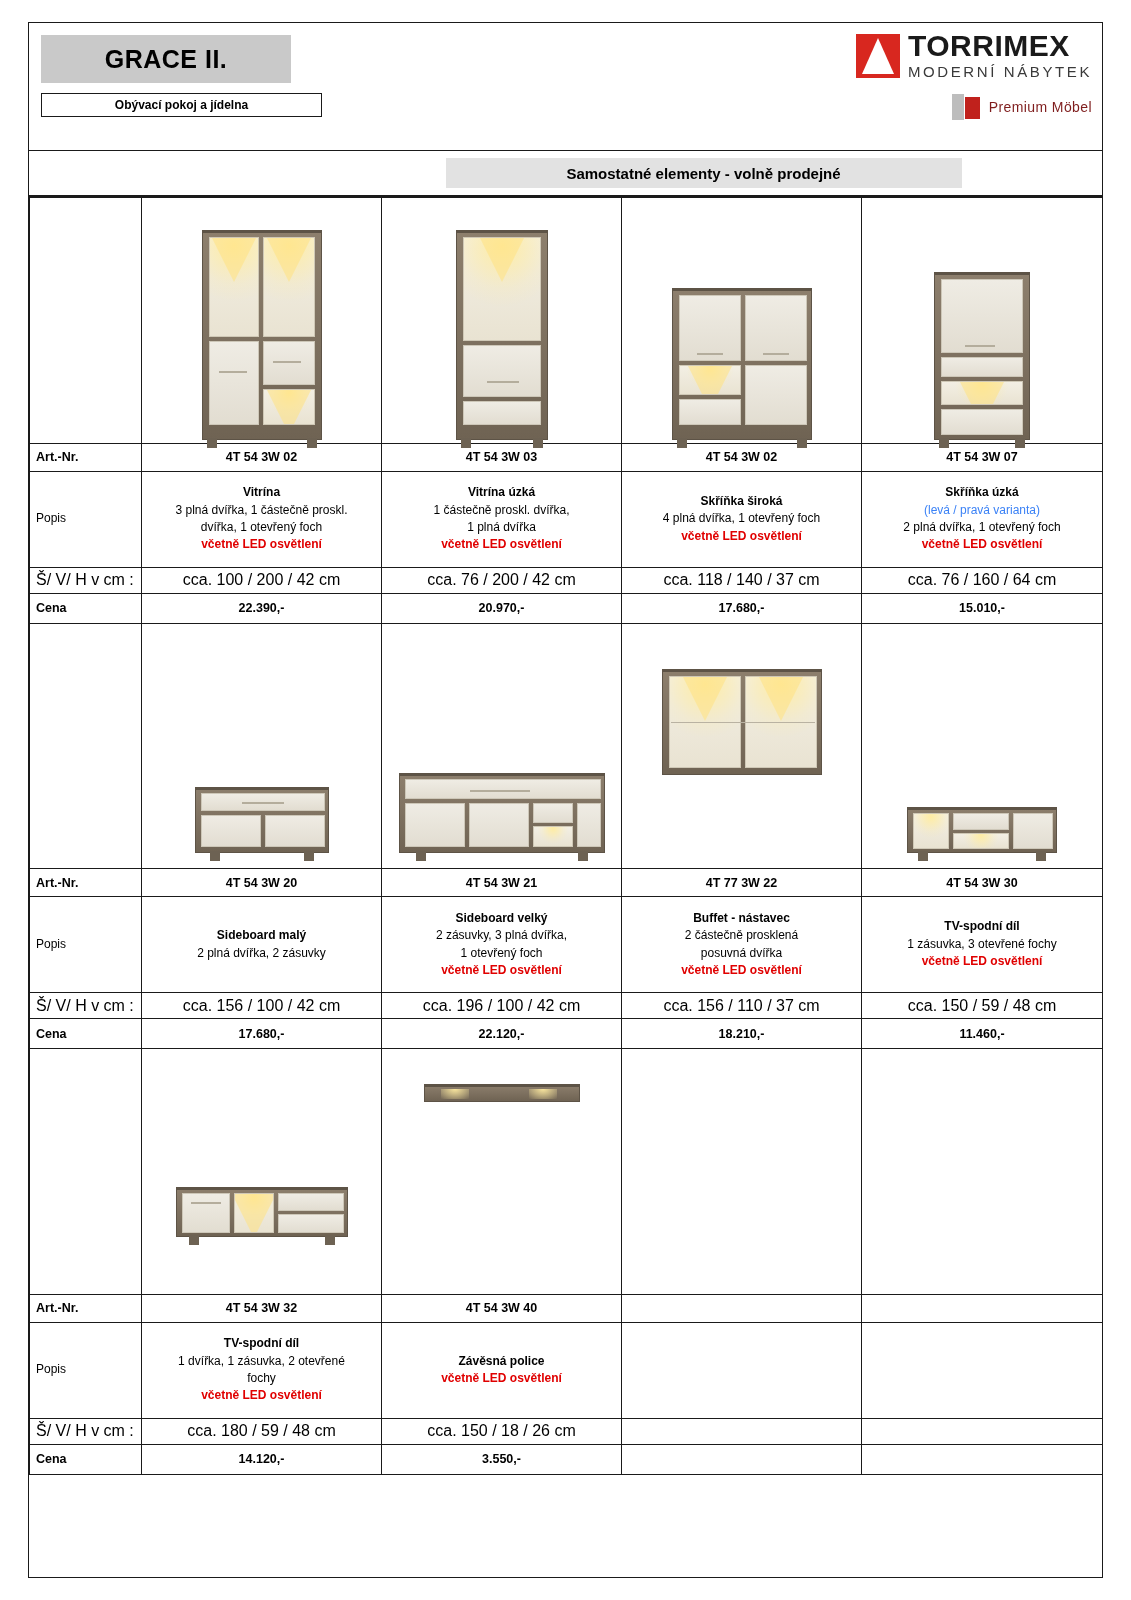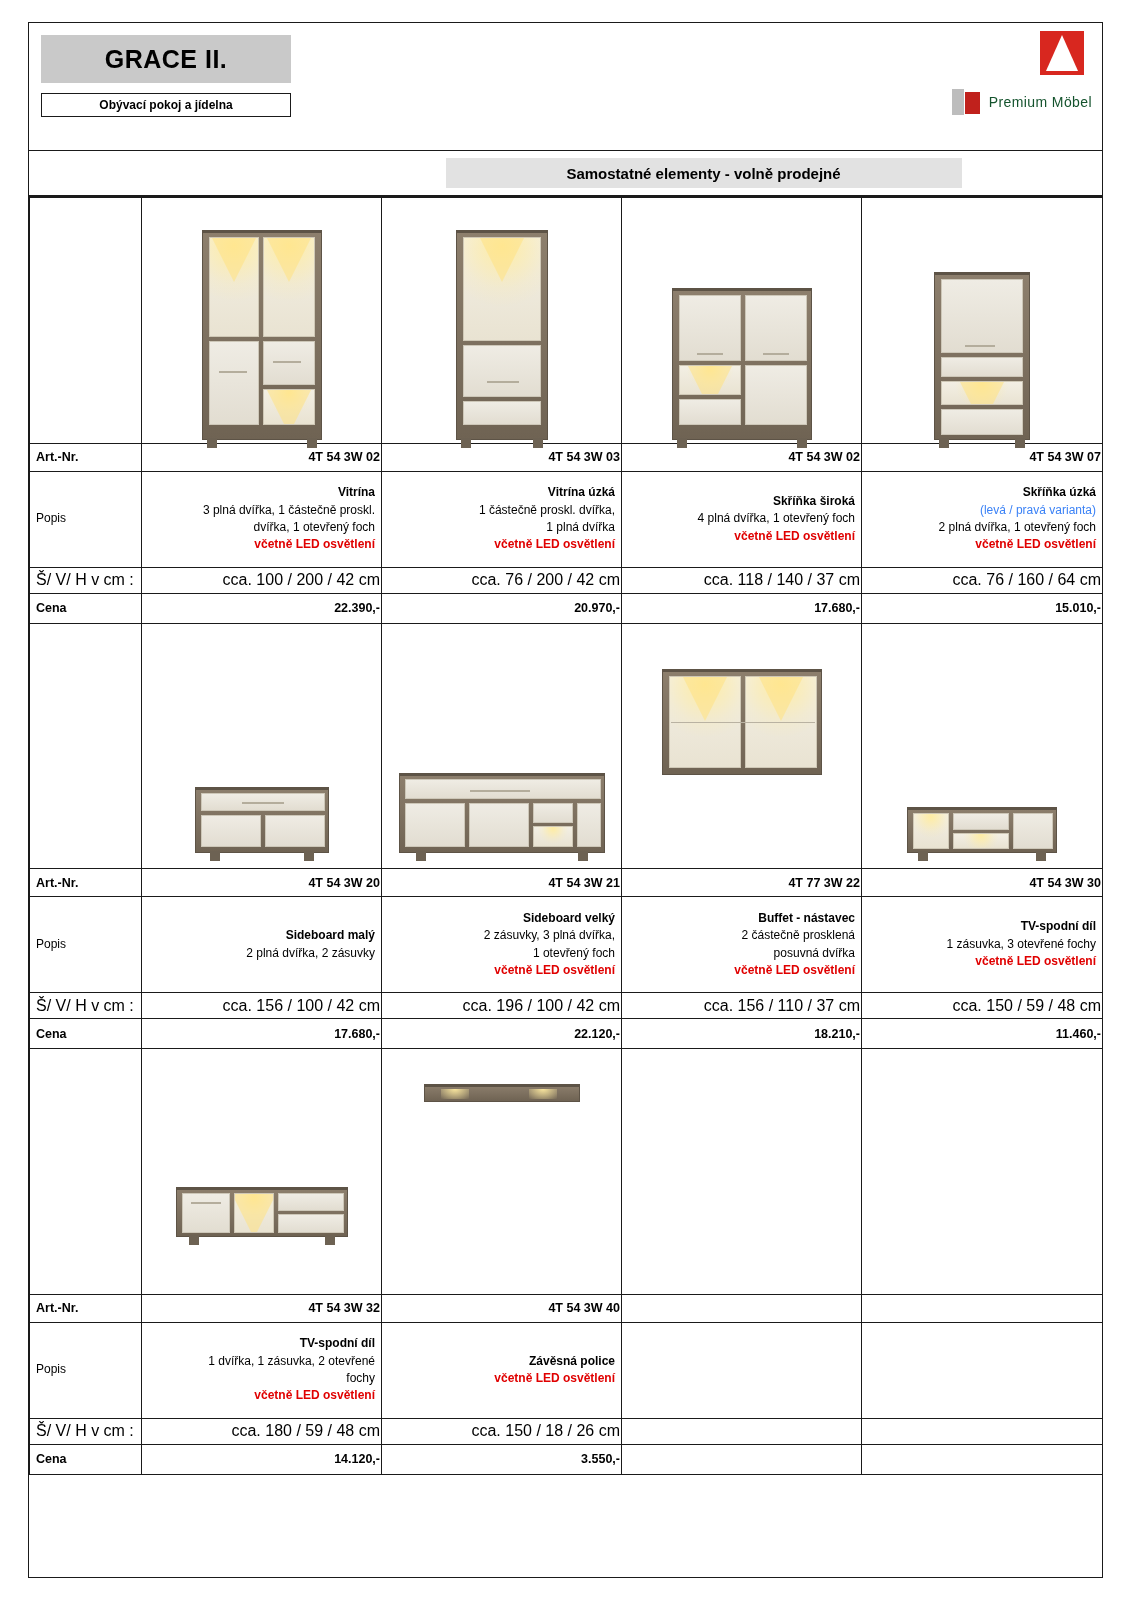--- a/index.html
+++ b/index.html
@@ -34,21 +34,21 @@
     width:250px; height:48px;
     background:#c9c9c9;
     display:flex; align-items:center; justify-content:center;
   }
   .title-box span {
     font-size:25px; font-weight:bold; letter-spacing:0.5px;
   }
   .subtitle-box {
     position:absolute;
     left:12px; top:70px;
-    width:250px; height:24px;
+    width:281px; height:24px;
     border:1px solid #1a1a1a;
     display:flex; align-items:center; justify-content:center;
   }
   .subtitle-box span { font-size:12px; font-weight:bold; }
 
   .brand {
     position:absolute;
     right:10px; top:8px;
     width:350px; height:110px;
   }
@@ -80,21 +80,21 @@
   }
   .premium-mark {
     width:30px; height:26px; position:relative; margin-right:7px;
   }
   .premium-mark .pg {
     position:absolute; left:0; top:0; width:12px; height:26px; background:#bdbdbd;
   }
   .premium-mark .pr {
     position:absolute; left:13px; top:3px; width:15px; height:22px; background:#c0211c;
   }
-  .premium-text { font-size:14px; color:#14532d; letter-spacing:0.4px; }
+  .premium-text { font-size:14px; color:#7f1d1d; letter-spacing:0.4px; }
 
   
   .section-title-wrap {
     height:47px;
     display:flex; align-items:center;
     border-bottom:3px solid #1a1a1a;
     justify-content:center;
   }
   .section-title {
     margin-left:276px;
@@ -108,21 +108,21 @@
   table.block {
     width:100%;
     border-collapse:collapse;
     table-layout:fixed;
   }
   table.block td {
     border:1px solid #1a1a1a;
     vertical-align:middle;
   }
   .label-col { width:112px; padding-left:6px; font-size:12px; }
-  .cell { text-align:right; }
+  .cell { text-align:center; }
 
   tr.img-row td { height:245px; vertical-align:bottom; border-top:none; }
   tr.img-row td.label-col { border-top:none; }
 
   .art-row td { height:28px; font-weight:bold; font-size:12.5px; }
   .desc-row td { height:96px; padding:4px 6px; line-height:1.45; font-size:12px; }
   .dim-row td { height:26px; font-size:16px; }
   .price-row td { height:30px; font-weight:bold; font-size:12.5px; }
 
   .desc-title { font-weight:bold; }
@@ -198,20 +198,24 @@
     <div class="subtitle-box">
       <span>Obývací pokoj a jídelna</span>
     </div>
 
     <div class="brand">
       <div class="brand-row">
         <div class="brand-mark">
           <div class="sq"></div>
               <div class="tri"></div>
         </div>
+        <div>
+          <div class="brand-name">TORRIMEX</div>
+          <div class="brand-tag">MODERNÍ NÁBYTEK</div>
+        </div>
       </div>
       <div class="premium">
         <div class="premium-mark">
           <div class="pg"></div>
               <div class="pr"></div>
         </div>
         <div class="premium-text">Premium Möbel</div>
       </div>
     </div>
   </div>

